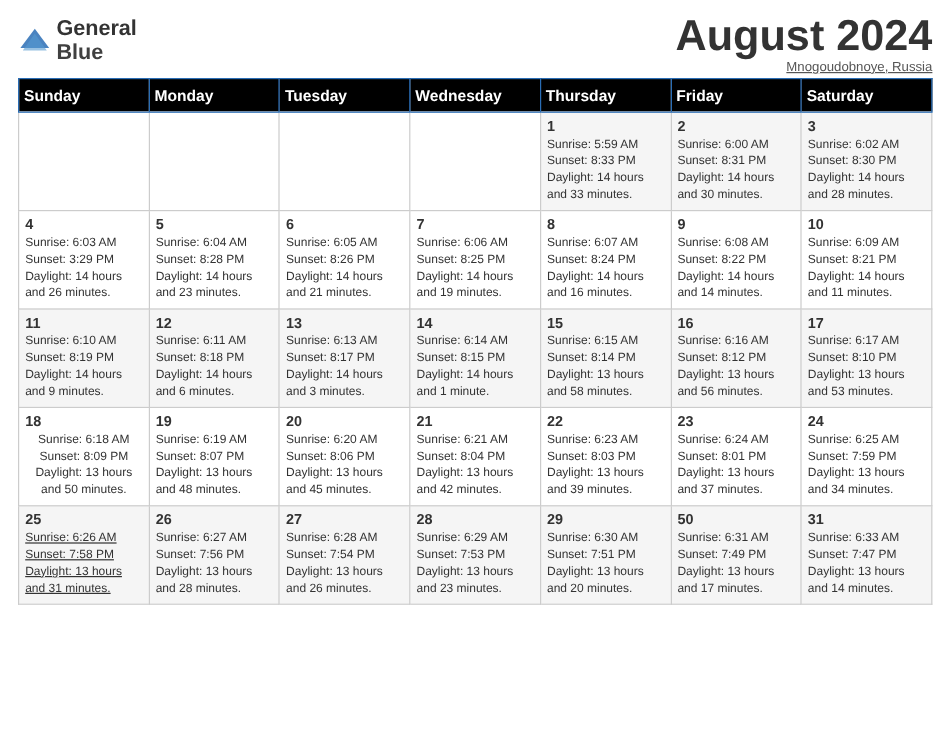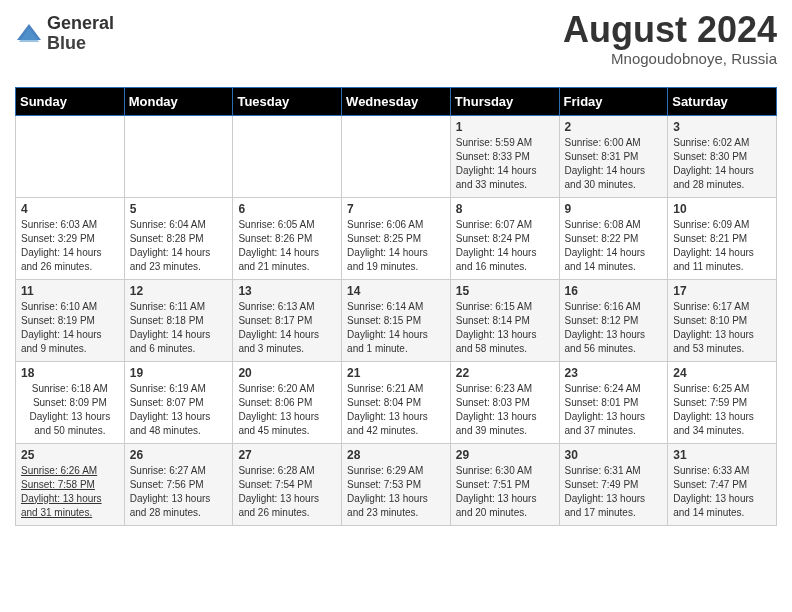--- a/index.html
+++ b/index.html
@@ -7,21 +7,21 @@
       font-family: Arial, sans-serif;
       background: #fff;
       width: 792px;
       min-height: 612px;
       padding: 10px 15px 15px 15px;
     }
     .header {
       display: flex;
       justify-content: space-between;
       align-items: flex-start;
-      margin-bottom: 20px;
+      margin-bottom: 3px;
     }
     .logo {
       display: flex;
       align-items: center;
       margin-top: 4px;
     }
     .logo-text {
       display: flex;
       flex-direction: column;
       line-height: 1.1;
@@ -44,22 +44,23 @@
     .title-block {
       text-align: right;
     }
     .month-year {
       font-size: 36px;
       font-weight: bold;
       color: #333;
       line-height: 1.1;
     }
     .location {
-      font-size: 15px;
+      font-size: 11px;
       color: #555;
+      text-decoration: underline;
     }
     table {
       width: 100%;
       border-collapse: collapse;
       table-layout: fixed;
     }
     thead tr th {
       background-color: #000000;
       color: #fff;
       font-size: 13px;
@@ -313,21 +314,21 @@
 Sunset: 7:53 PM
 Daylight: 13 hours and 23 minutes.</div>
         </td>
         <td>
           <span class="day-num">29</span>
           <div class="cell-text" style="white-space: pre-line;">Sunrise: 6:30 AM
 Sunset: 7:51 PM
 Daylight: 13 hours and 20 minutes.</div>
         </td>
         <td>
-          <span class="day-num">30</span>
+          <span class="day-num">50</span>
           <div class="cell-text" style="white-space: pre-line;">Sunrise: 6:31 AM
 Sunset: 7:49 PM
 Daylight: 13 hours and 17 minutes.</div>
         </td>
         <td>
           <span class="day-num">31</span>
           <div class="cell-text" style="white-space: pre-line;">Sunrise: 6:33 AM
 Sunset: 7:47 PM
 Daylight: 13 hours and 14 minutes.</div>
         </td>

